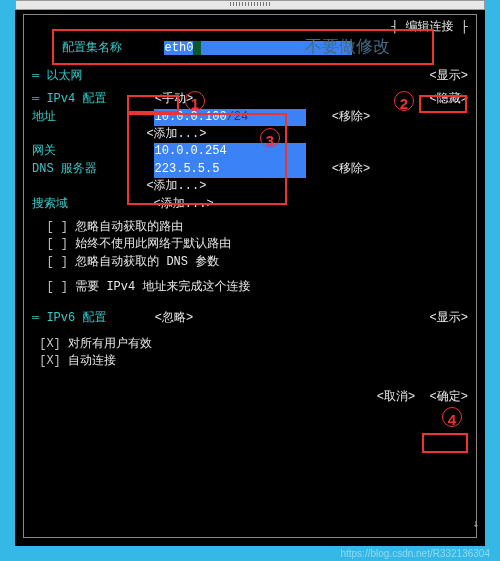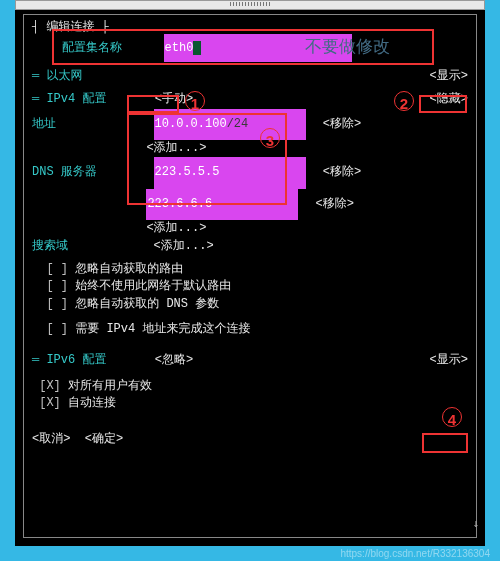--- a/index.html
+++ b/index.html
@@ -7,36 +7,36 @@
   .stage{width:500px;height:561px;position:relative;background:#35b8e5;box-sizing:border-box}
   .window{position:absolute;left:15px;top:0;right:15px;bottom:15px;background:#000;color:#c0c0c0}
   .titlebar{height:8px;background:#e8e8e8;border:1px solid #999;position:relative}
   .titlebar .grip{position:absolute;left:50%;top:1px;width:40px;height:4px;margin-left:-20px;background:repeating-linear-gradient(90deg,#777,#777 1px,transparent 1px,transparent 3px)}
   .term{position:absolute;left:8px;top:14px;right:8px;bottom:8px;border:1px solid #888;padding:8px 8px 8px 8px;box-sizing:border-box;line-height:1.45;font-family:"NSimSun","SimSun","Courier New",monospace;font-size:12px;overflow:hidden}
   .white{color:#e8e8e8}
   .row{white-space:nowrap}
   .lbl{display:inline-block;text-align:left;color:#35c9c9}
   .lbl80{width:80px}
   .lbl100{width:100px}
-  .selw{background:#d946ef;color:#fff;padding:7px 1px}
+  .selw{background:#3b82f6;color:#fff;padding:0 1px}
   .cursor{background:#0a5730;color:#0a5730}
   .mask{color:#3a3a3a}
-  .hdr{color:#e8e8e8;text-align:left;margin:-4px 0 4px 0}
+  .hdr{color:#e8e8e8;text-align:right;margin:-4px 0 4px 0}
   .eq{color:#35c9c9}
   .editrow{margin-left:30px}
   
   .call{position:absolute;border:2px solid #e33;box-sizing:border-box;pointer-events:none}
   .num{position:absolute;color:#e33;font-weight:bold;font-family:Arial,sans-serif;font-size:15px}
   .num::before{content:"";position:absolute;left:-2px;top:-2px;right:-2px;bottom:-2px;border:1.5px solid #e33;border-radius:50%}
   
   .footer{position:absolute;right:10px;bottom:2px;color:rgba(255,255,255,0.45);font-size:10px;font-family:Liberation Sans, sans-serif}
   .arrowbtn{position:absolute;right:6px;bottom:16px;color:#aaa;font-size:11px}
   .notebox{position:absolute;color:#426b84;font-size:17px;font-family:"KaiTi","STKaiti",serif}
   .pad{display:inline-block}
-  .remove{margin-left:10px}
+  .remove{margin-left:19px}
 </style>
 </head>
 <body>
 
 <div class="stage">
   <div class="window">
     <div class="titlebar">
         <div class="grip"></div>
       </div>
 
@@ -70,30 +70,30 @@
         <span class="lbl lbl100">地址</span>
         <span class="pad">&nbsp;</span>
         <span class="selw" style="display:inline-block;width:150px"><span>10.0.0.100</span><span class="mask">/24</span></span>
         <span class="white remove">&lt;移除&gt;</span>
       </div>
       <div class="row">
         <span class="lbl lbl100"></span><span class="pad">&nbsp;</span>
         <span class="white">&lt;添加...&gt;</span>
       </div>
 
+      <div class="row">
+        <span class="lbl lbl100">网关</span>
+        <span class="pad">&nbsp;</span>
+        <span class="selw" style="display:inline-block;width:150px">10.0.0.254</span>
+      </div>
 
       <div class="row">
         <span class="lbl lbl100">DNS 服务器</span>
         <span class="pad">&nbsp;</span>
         <span class="selw" style="display:inline-block;width:150px">223.5.5.5</span>
-        <span class="white remove">&lt;移除&gt;</span>
-      </div>
-      <div class="row">
-        <span class="lbl lbl100"></span><span class="pad">&nbsp;</span>
-        <span class="selw" style="display:inline-block;width:150px">223.6.6.6</span>
         <span class="white remove">&lt;移除&gt;</span>
       </div>
       <div class="row">
         <span class="lbl lbl100"></span><span class="pad">&nbsp;</span>
         <span class="white">&lt;添加...&gt;</span>
       </div>
 
       <div class="row">
         <span class="lbl lbl100">搜索域</span>
         <span class="pad">&nbsp;</span>
@@ -118,21 +118,21 @@
         <span style="float:right" class="white">&lt;显示&gt;</span>
       </div>
 
       <div class="row" style="height:8px"></div>
 
       <div class="row"><span>&nbsp;[X] </span><span class="white">对所有用户有效</span></div>
       <div class="row"><span>&nbsp;[X] </span><span class="white">自动连接</span></div>
 
       <div class="row" style="height:18px"></div>
 
-      <div class="row" style="">
+      <div class="row" style="text-align:right">
         <span class="white">&lt;取消&gt;</span>&nbsp;
         <span class="white">&lt;确定&gt;</span>
       </div>
 
       <div class="call" style="left:28px;top:14px;width:382px;height:36px"></div>
       <div class="notebox" style="left:281px;top:20px">不要做修改</div>
 
       <div class="call" style="left:103px;top:80px;width:52px;height:18px"></div>
       <div class="num" style="left:163px;top:78px;width:16px;height:16px;text-align:center">1</div>
 

